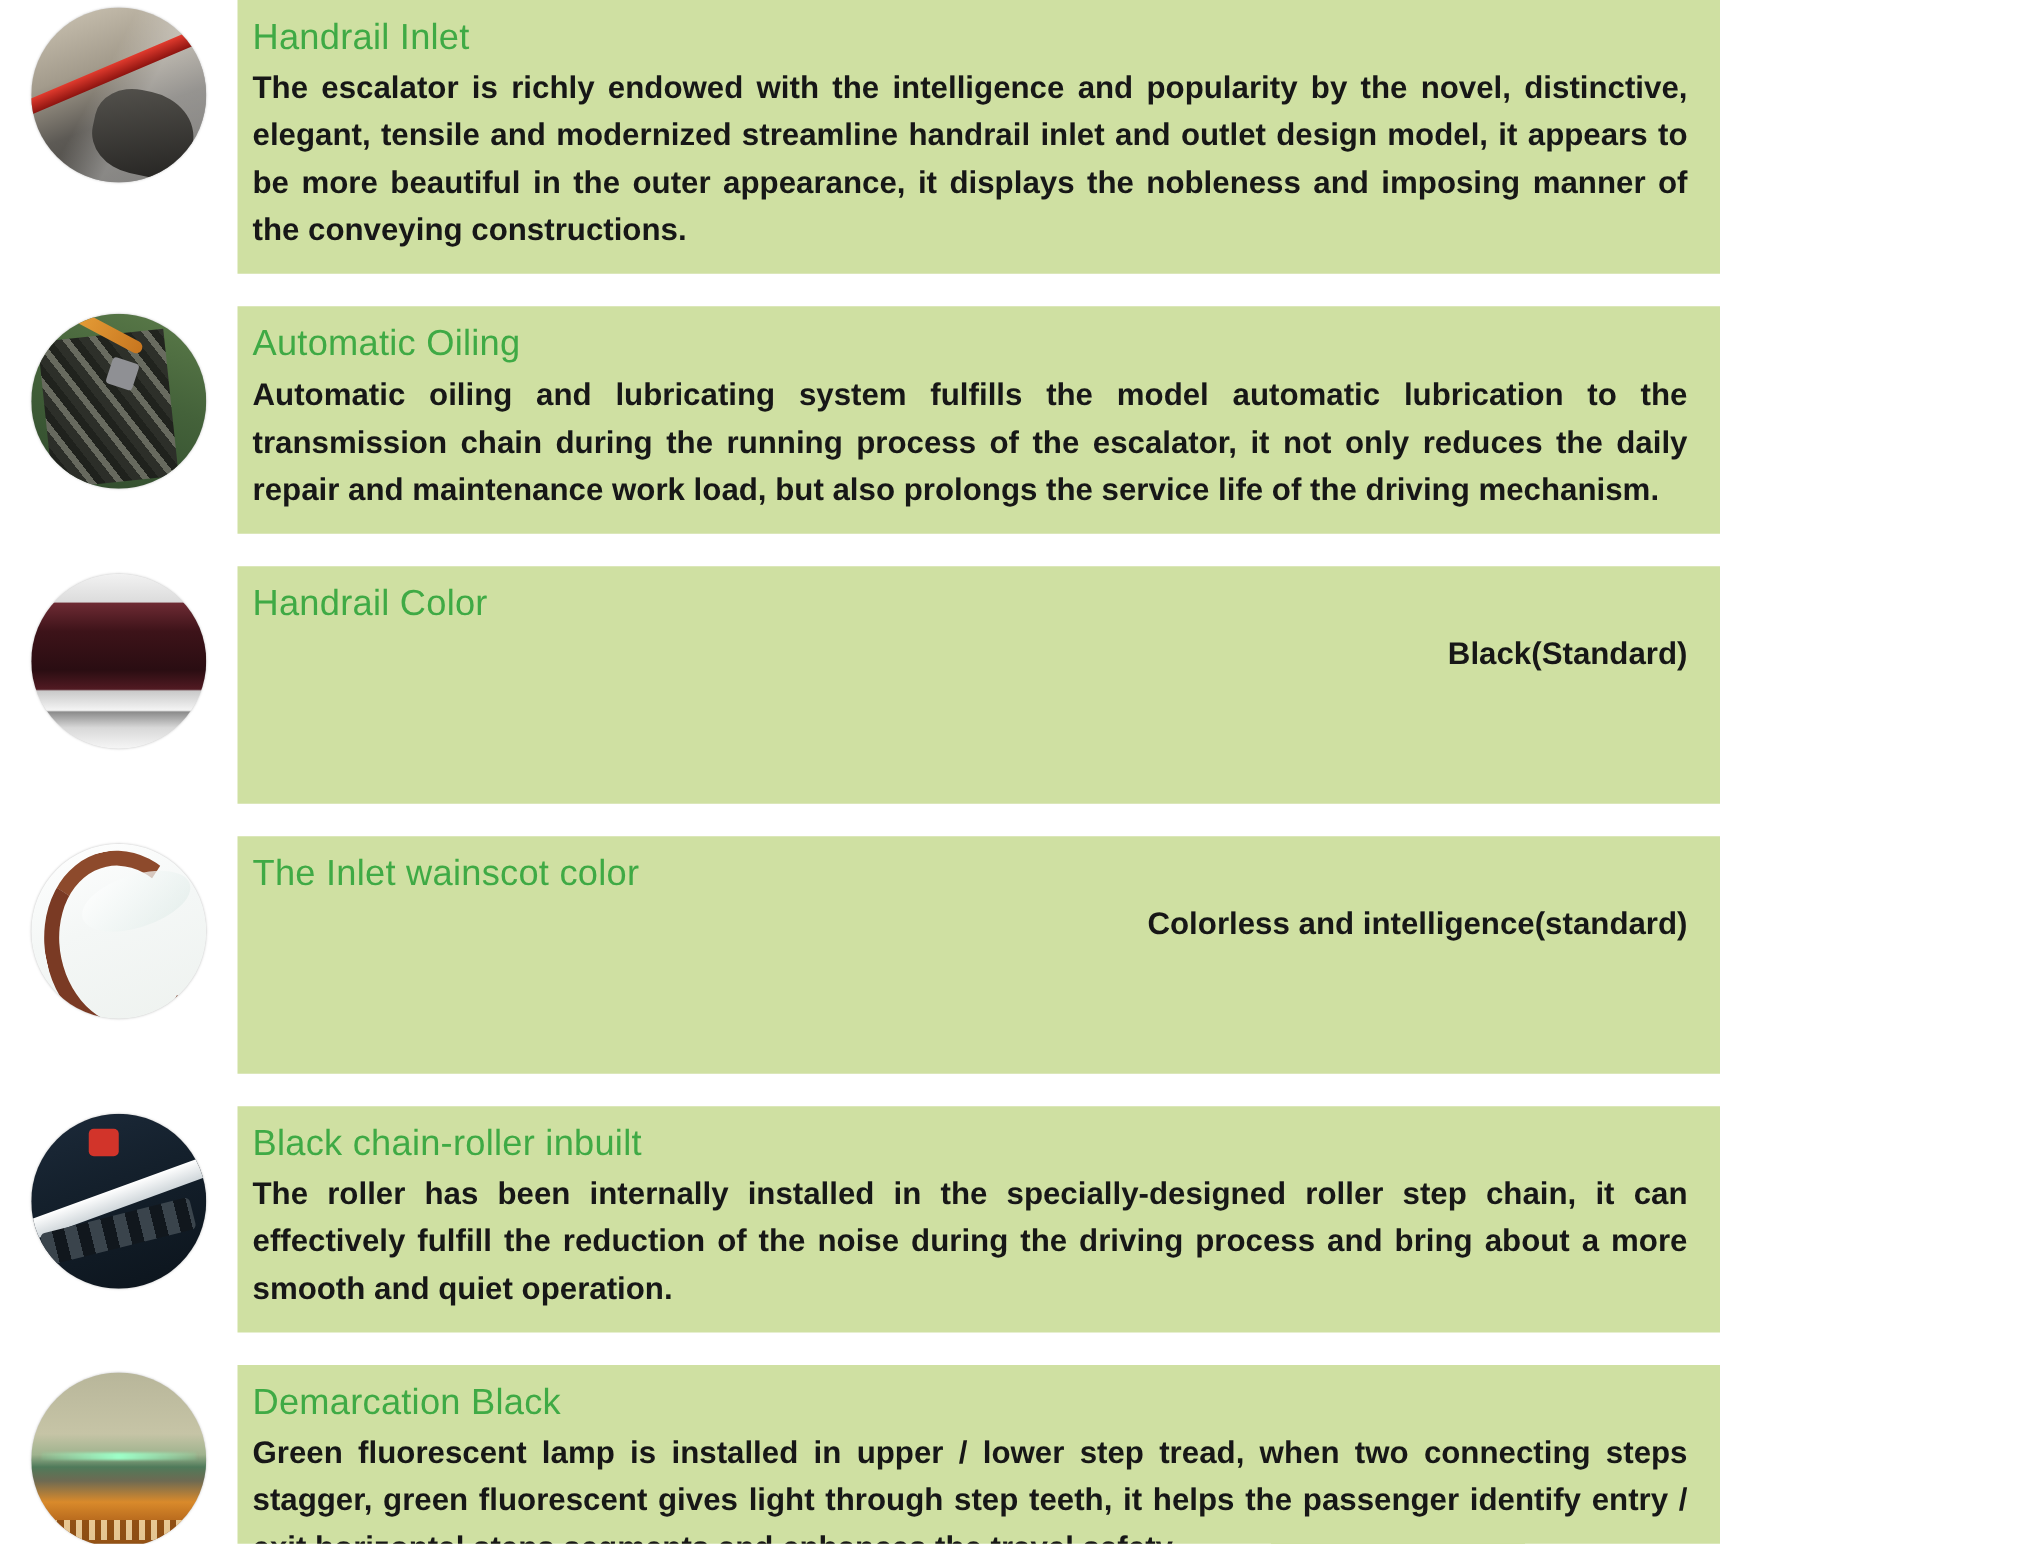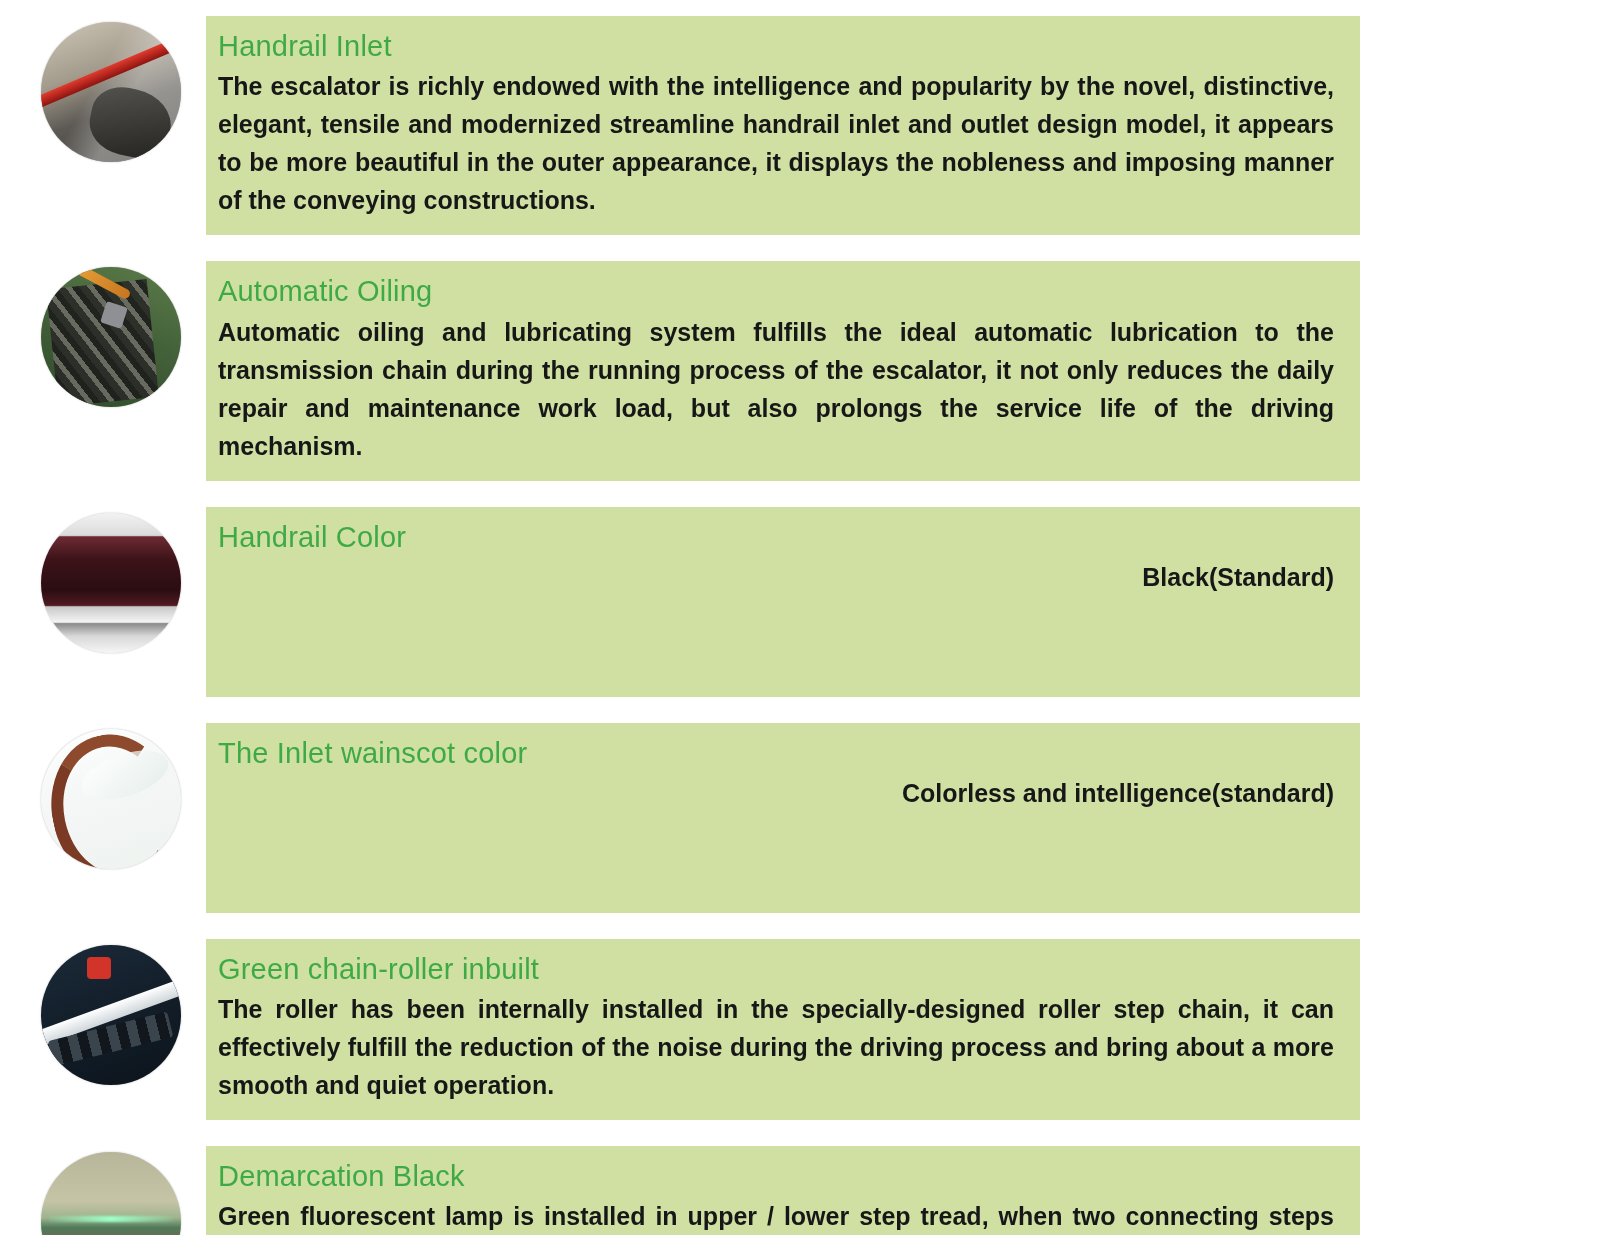--- a/index.html
+++ b/index.html
@@ -11,21 +11,21 @@
     width: 1624px;
     height: 1235px;
     font-family: "Liberation Sans", sans-serif;
     overflow: hidden;
   }
   .page {
     position: relative;
     width: 1424px;
     height: 1235px;
     box-sizing: border-box;
-    padding: 16px;
+    padding: 0;
   }
   .feature-row {
     display: flex;
     align-items: flex-start;
     width: 100%;
     box-sizing: border-box;
   }
   .thumb-cell {
     width: 190px;
     flex: 0 0 190px;
@@ -259,21 +259,21 @@
     <div class="thumb-cell">
       <div class="thumb img-oiling">
         <div class="layer"></div>
         <div class="chain"></div>
         <div class="tube"></div>
         <div class="nut"></div>
       </div>
     </div>
     <div class="content-cell">
       <h2 class="feature-title">Automatic Oiling</h2>
-      <p class="feature-body">Automatic oiling and lubricating system fulfills the ideal automatic lubrication to the transmission chain during the running process of the escalator, it not only reduces the daily repair and maintenance work load, but also prolongs the service life of the driving mechanism.</p>
+      <p class="feature-body">Automatic oiling and lubricating system fulfills the model automatic lubrication to the transmission chain during the running process of the escalator, it not only reduces the daily repair and maintenance work load, but also prolongs the service life of the driving mechanism.</p>
     </div>
   </div>
 
   <div class="row-gap"></div>
 
   <div class="feature-row h-tall">
     <div class="thumb-cell">
       <div class="thumb img-handrail-color">
         <div class="layer"></div>
       </div>
@@ -305,21 +305,21 @@
   <div class="feature-row">
     <div class="thumb-cell">
       <div class="thumb img-stepchain">
         <div class="layer"></div>
         <div class="white-bar"></div>
         <div class="red"></div>
         <div class="rollers"></div>
       </div>
     </div>
     <div class="content-cell">
-      <h2 class="feature-title">Green chain-roller inbuilt</h2>
+      <h2 class="feature-title">Black chain-roller inbuilt</h2>
       <p class="feature-body">The roller has been internally installed in the specially-designed roller step chain, it can effectively fulfill the reduction of the noise during the driving process and bring about a more smooth and quiet operation.</p>
     </div>
   </div>
 
   <div class="row-gap"></div>
 
   <div class="feature-row">
     <div class="thumb-cell">
       <div class="thumb img-lamp">
         <div class="layer"></div>

